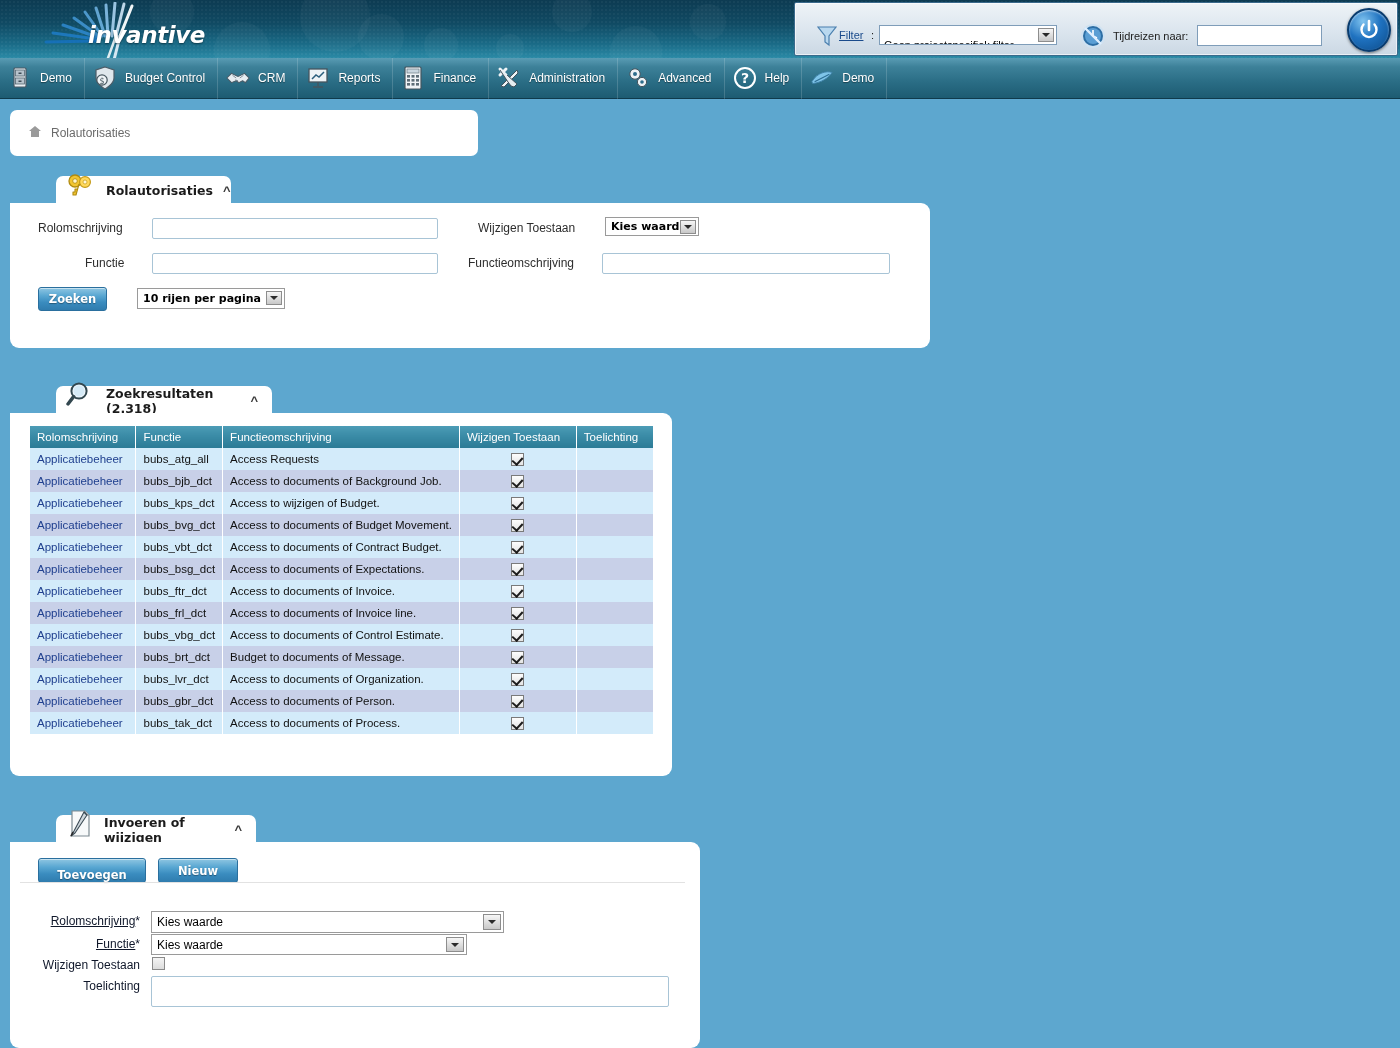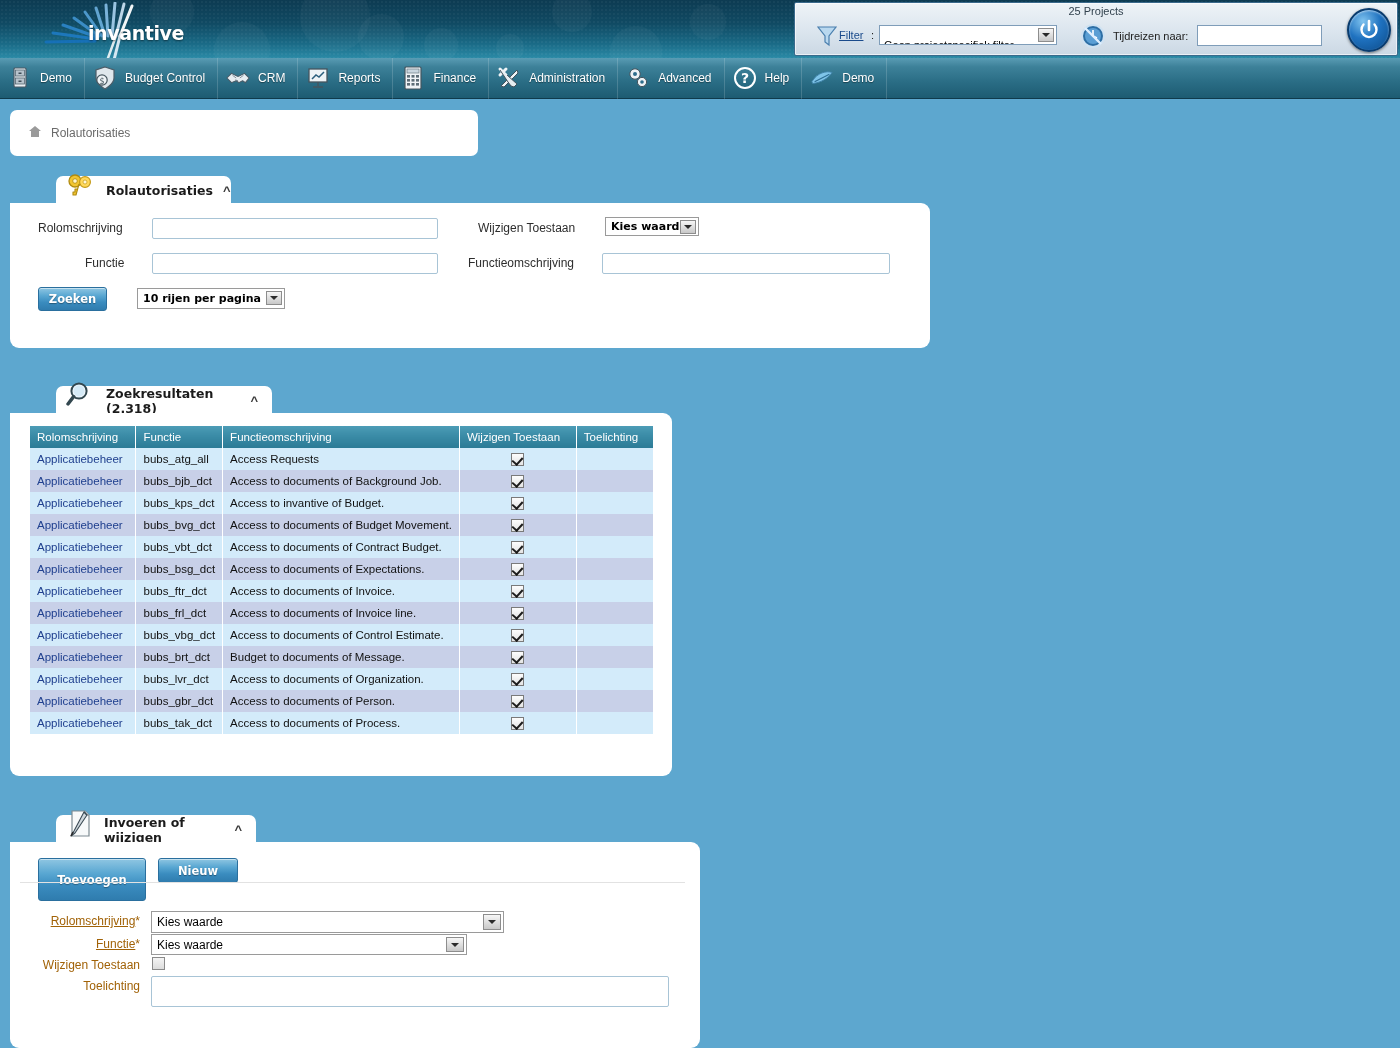--- a/index.html
+++ b/index.html
@@ -24,21 +24,21 @@
     background-image: radial-gradient(circle, rgba(255,255,255,.045) 0.7px, transparent 0.8px);
     background-size: 4px 4px;
   }
   .banner-bubbles { position: absolute; inset: 0; }
   .bub { position: absolute; border-radius: 50%; background: rgba(255,255,255,.035); }
   .logo-wrap { position: absolute; left: 36px; top: 2px; width: 190px; height: 56px; }
   .logo-rays { position: absolute; left: 0; top: 0; }
   .logo-text {
     position: absolute; left: 52px; top: 20px;
     font-family: "DejaVu Sans", sans-serif;
-    font-size: 19px; font-weight: bold; 
+    font-size: 23px; font-weight: bold; font-style: italic;
     color: #fff; letter-spacing: -0.4px;
     text-shadow: 0 1px 2px rgba(0,0,0,.45);
     text-align: right;
   }
 
   
   .filterbar {
     position: absolute; right: 2px; top: 2px; width: 604px; height: 54px;
     background: linear-gradient(180deg,#eef3f7 0%, #dbe5ee 55%, #cbd8e4 100%);
     border: 1px solid #3a6a8c;
@@ -204,21 +204,21 @@
   .col-w1 { width: 110px; }
   .col-w2 { width: 86px; }
   .col-w3 { width: 218px; }
   .col-w4 { width: 123px; }
   .col-w5 { width: 82px; }
 
   
   #editPanel { left: 10px; top: 842px; width: 690px; height: 206px; border-radius: 0 9px 9px 9px; }
   #editTab { left: 56px; top: 815px; width: 200px; }
   .req-label {
-    position: absolute; font-size: 12px; color: #a16207; text-align: right;
+    position: absolute; font-size: 12px; color: #0f172a; text-align: right;
   }
   .req-label u { text-decoration: underline; }
   .chk-box-lg {
     position: absolute; width: 13px; height: 13px;
     background: linear-gradient(180deg,#f4f4f4,#dcdcdc);
     border: 1px solid #8a8a8a; cursor: pointer;
   }
   .ta-box {
     position: absolute; background: #fff; border: 1px solid #a8c4d6; border-radius: 2px;
   }
@@ -254,21 +254,20 @@
         <path d="M17,31 L60,37" stroke="#1f7ecb" stroke-width="3" opacity=".82"></path>
         <path d="M10,40 L59,39" stroke="#1572c3" stroke-width="3" opacity=".8"></path>
         <path d="M84,34 L78,58" stroke="#e8f3fc" stroke-width="3" opacity=".9"></path>
         <path d="M80,34 L72,56" stroke="#ffffff" stroke-width="2.5" opacity=".85"></path>
       </g>
     </svg>
     <div class="logo-text">invantive</div>
   </div>
 
   <div class="filterbar">
-    <div class="filterbar-title">25 Projects</div>
     <div class="filterbar-row">
       <span class="funnel-icon">
         <svg width="20" height="22" viewBox="0 0 20 22">
           <path d="M1,2 L19,2 L12,11 L12,20 L8,17 L8,11 Z" fill="#b9d8ef" stroke="#4a7fae" stroke-width="1.2"></path>
         </svg>
       </span>
       <span class="filter-link">Filter</span>
       <span class="filter-colon">:</span>
       <div class="filter-select">
         <span>Geen projectspecifiek filter</span>
@@ -498,21 +497,21 @@
       <tr class="even">
         <td class="c-link col-w1"><a>Applicatiebeheer</a></td>
         <td class="col-w2">bubs_bjb_dct</td>
         <td class="col-w3">Access to documents of Background Job.</td>
         <td class="c-chk col-w4"><span class="chk on"></span></td>
         <td class="col-w5"></td>
       </tr>
       <tr class="odd">
         <td class="c-link col-w1"><a>Applicatiebeheer</a></td>
         <td class="col-w2">bubs_kps_dct</td>
-        <td class="col-w3">Access to invantive of Budget.</td>
+        <td class="col-w3">Access to wijzigen of Budget.</td>
         <td class="c-chk col-w4"><span class="chk on"></span></td>
         <td class="col-w5"></td>
       </tr>
       <tr class="even">
         <td class="c-link col-w1"><a>Applicatiebeheer</a></td>
         <td class="col-w2">bubs_bvg_dct</td>
         <td class="col-w3">Access to documents of Budget Movement.</td>
         <td class="c-chk col-w4"><span class="chk on"></span></td>
         <td class="col-w5"></td>
       </tr>
@@ -590,21 +589,21 @@
       <path d="M18,3 L8,22 L5,27 L9,24 L21,6 Z" fill="#cfd7dd" stroke="#3b4a54" stroke-width="1.1" stroke-linejoin="round"></path>
       <path d="M18,3 L21,6" stroke="#3b4a54" stroke-width="1.1"></path>
       <path d="M5,27 L7,23" stroke="#2b2b2b" stroke-width="1.6"></path>
     </svg>
   </span>
   <span class="tab-title">Invoeren of wijzigen</span>
   <span class="collapse-chev">^</span>
 </div>
 
 <div class="panel-body" id="editPanel">
-  <div class="btn-blue" style="left:28px;top:16px;width:108px;height:43px;">
+  <div class="btn-blue" style="left:28px;top:16px;width:108px;height:25px;align-items:flex-end;">
     <span>Toevoegen</span>
   </div>
   <div class="btn-blue" style="left:148px;top:16px;width:80px;height:25px;">
     <span>Nieuw</span>
   </div>
 
   <div style="position:absolute;left:10px;top:40px;width:665px;height:1px;background:#e2e2e2;"></div>
 
   <span class="req-label" style="left:0px;top:72px;width:130px;">
     <u>Rolomschrijving</u><span>*</span>

